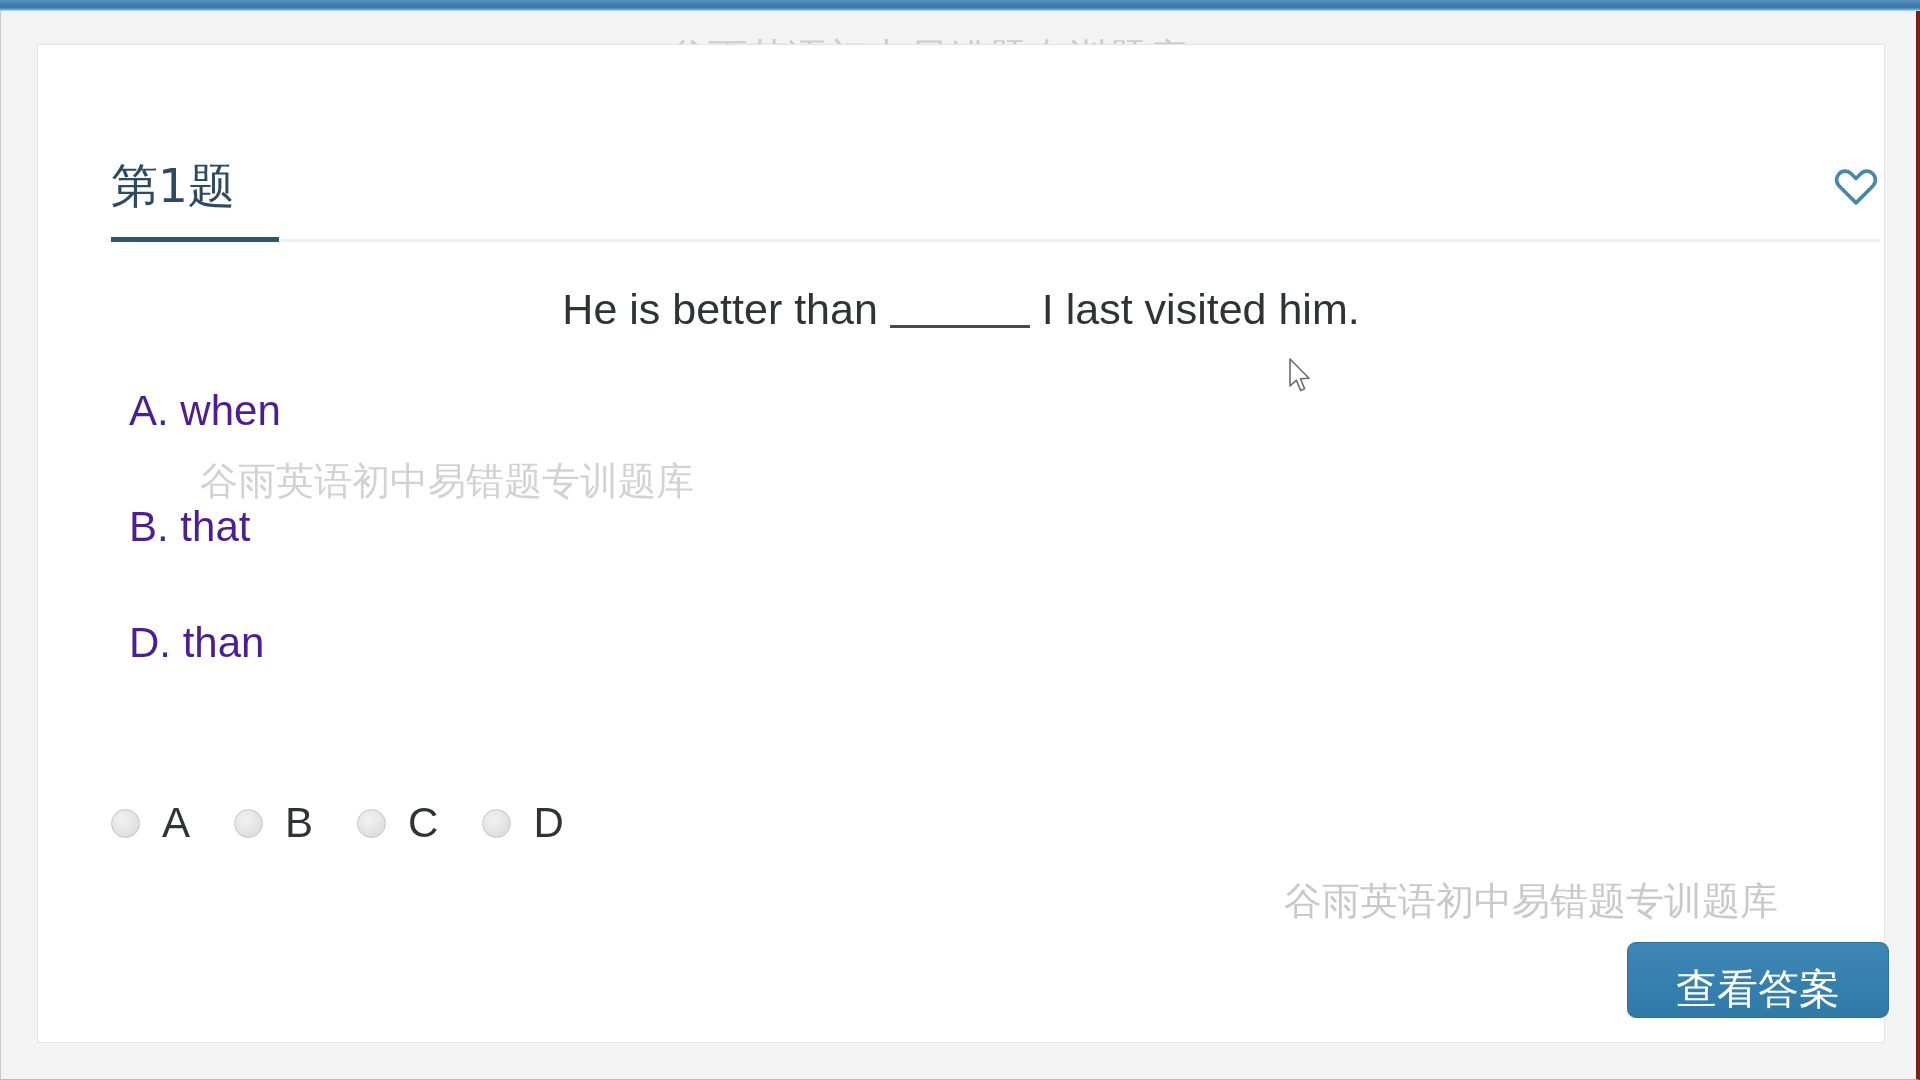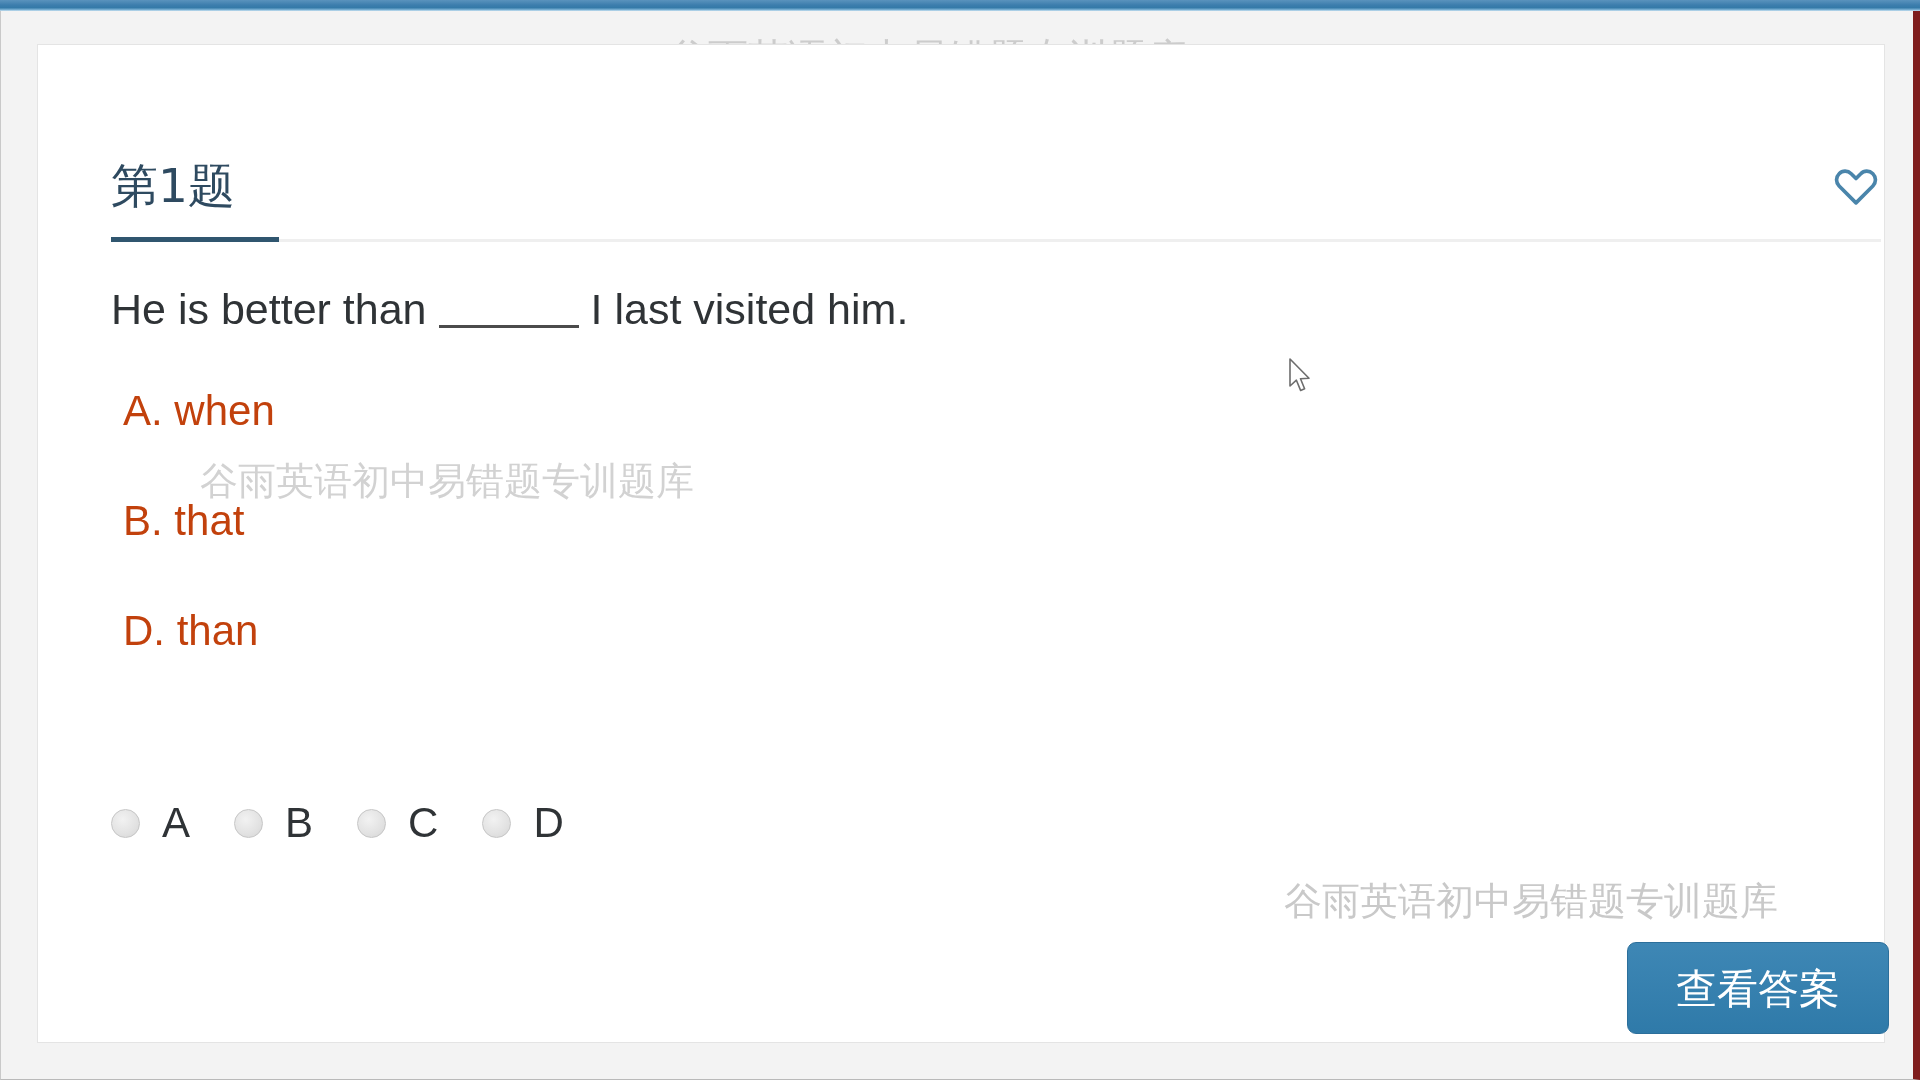--- a/index.html
+++ b/index.html
@@ -25,21 +25,21 @@
   }
 
   
   .page-frame {
     position: absolute;
     top: 11px; left: 0;
     width: 1920px;
     height: 1069px;
     background: #f3f3f3;
     border-left: 1px solid #c9c9c9;
-    border-right: 7px solid #7f1d1d;
+    border-right: 4px solid #7f1d1d;
     border-bottom: 1px solid #b9b9b9;
     box-sizing: border-box;
   }
 
   
   .card {
     position: absolute;
     top: 33px;
     left: 36px;
     width: 1848px;
@@ -125,33 +125,34 @@
     top: 236px;
     left: 73px;
     width: 1700px;
   }
   .q-sentence {
     font-size: 43px;
     color: #2f3336;
     line-height: 56px;
     margin: 0 0 25px 0;
     white-space: nowrap;
+    text-align: center;
   }
   .blank {
     display: inline-block;
     width: 140px;
     border-bottom: 3px solid #4b4b4b;
     vertical-align: -4px;
     margin: 0 12px;
   }
   .opt {
     font-size: 42px;
-    color: #c2410c;
+    color: #4c1d95;
     line-height: 56px;
-    margin: 12px;
+    margin: 18px;
     padding: 21px 0 21px 0;
     white-space: nowrap;
   }
 
   
   .radio-row {
     position: absolute;
     top: 757px;
     left: 73px;
     display: flex;
@@ -177,21 +178,21 @@
     margin-left: 22px;
     line-height: 42px;
   }
 
   
   .answer-btn {
     position: absolute;
     top: 897px;
     left: 1589px;
     width: 262px;
-    height: 92px;
+    height: 76px;
     background: linear-gradient(to bottom, #3e87b5 0%, #2f7aa9 100%);
     border: 1px solid #2c6f9b;
     border-radius: 9px;
     color: #ffffff;
     font-size: 41px;
     line-height: 92px;
     text-align: center;
     box-sizing: border-box;
     cursor: pointer;
     font-family: "DejaVu Sans", "Liberation Sans", sans-serif;

